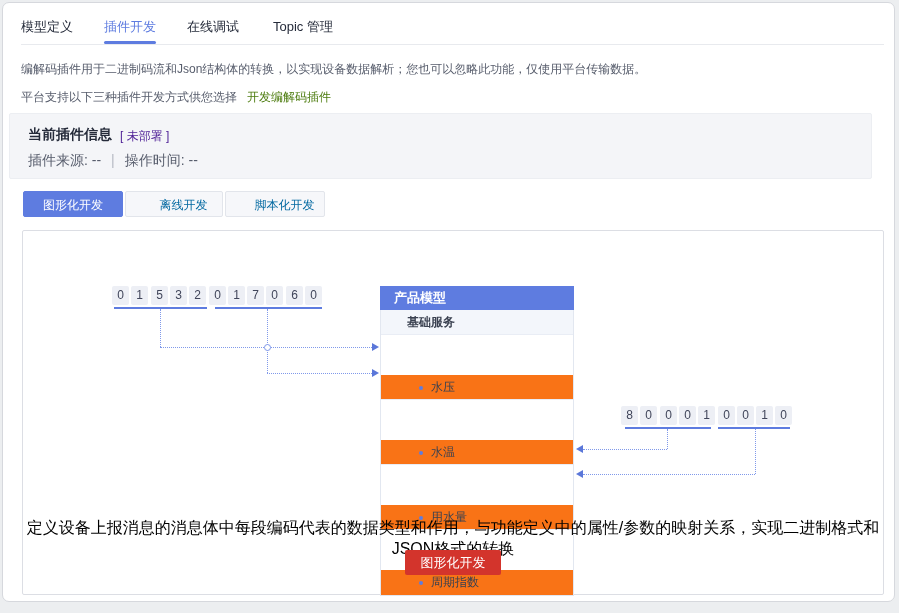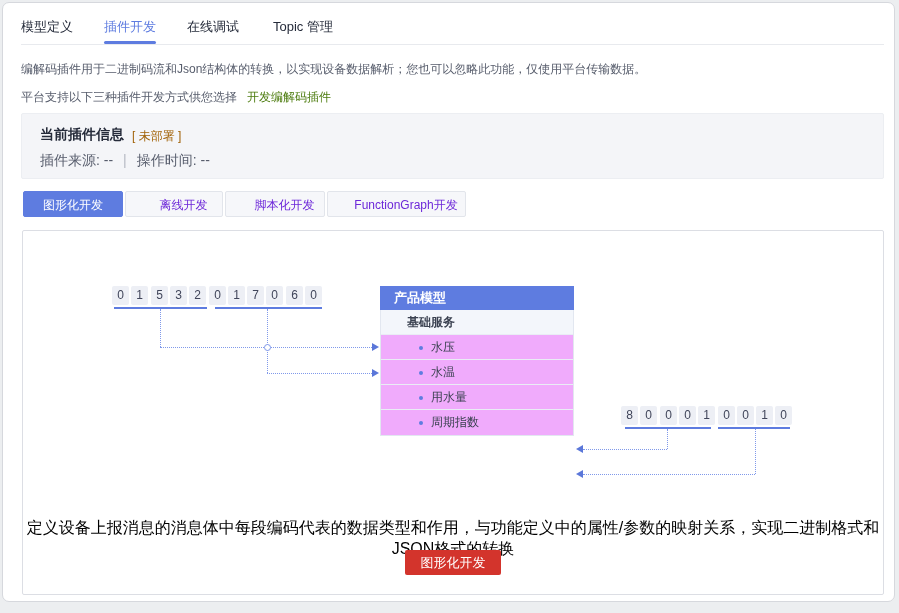--- a/index.html
+++ b/index.html
@@ -12,32 +12,32 @@
   .tab{position:absolute;top:15px;font-size:13px;color:#252b3a;cursor:pointer;white-space:nowrap;}
   .tab.active{color:#5e7ce0;}
   .tab-underline{position:absolute;left:101px;top:38px;width:52px;height:3px;background:#5e7ce0;border-radius:2px;}
   .tab-divider{position:absolute;left:18px;top:41px;width:863px;height:1px;background:#e8eaee;}
 
   
   .para{position:absolute;left:18px;font-size:12px;color:#575d6c;white-space:nowrap;}
   .para a{color:#4d7c0f;text-decoration:none;margin-left:10px;cursor:pointer;}
 
   
-  .info-box{position:absolute;left:18px;top:110px;width:863px;height:66px;background:#f4f5f8;
+  .info-box{position:absolute;left:6px;top:110px;width:863px;height:66px;background:#f4f5f8;
             border:1px solid #eceef2;border-radius:2px;box-sizing:border-box;}
   .info-title{position:absolute;left:18px;top:12px;font-size:14px;font-weight:bold;color:#252b3a;}
-  .info-status{position:absolute;left:110px;top:14px;font-size:12px;color:#a16207;}
+  .info-status{position:absolute;left:110px;top:14px;font-size:12px;color:#4c1d95;}
   .info-meta{position:absolute;left:18px;top:38px;font-size:14px;color:#575d6c;}
   .info-meta .sep{margin:0 10px;color:#b5b9c2;}
 
   
   .mode-btn{position:absolute;top:188px;height:26px;line-height:26px;text-align:center;font-size:12px;
             box-sizing:border-box;border-radius:2px;cursor:pointer;}
   .mode-btn.active{background:#5e7ce0;color:#ffffff;border:1px solid #5e7ce0;}
-  .mode-btn.plain{background:#f6f7fa;color:#6d28d9;border:1px solid #e2e5eb;padding-left:19px;}
+  .mode-btn.plain{background:#f6f7fa;color:#0369a1;border:1px solid #e2e5eb;padding-left:19px;}
 
   
   .panel{position:absolute;left:19px;top:227px;width:862px;height:365px;background:#ffffff;
          border:1px solid #dcdee4;border-radius:2px;box-sizing:border-box;}
 
   
   .badge{position:absolute;height:26px;background:#5e7ce0;border-radius:4px;color:#fff;font-size:12px;
          display:flex;align-items:center;justify-content:center;gap:5px;padding:0 10px;box-sizing:border-box;}
   .badge:after{content:"";position:absolute;left:50%;bottom:-5px;margin-left:-5px;width:0;height:0;
          border-left:5px solid transparent;border-right:5px solid transparent;border-top:5px solid #5e7ce0;}
@@ -56,21 +56,21 @@
 
   
   .pm-table{position:absolute;left:377px;top:283px;width:194px;background:#fff;
             border:1px solid #e2e7f0;box-sizing:border-box;}
   .pm-header{height:24px;line-height:24px;background:#5e7ce0;color:#fff;font-size:13px;font-weight:bold;
              padding-left:14px;margin:-1px -1px 0 -1px;}
   .pm-row{height:25px;line-height:25px;font-size:12px;color:#3a4150;border-bottom:1px solid #e9edf5;
           position:relative;box-sizing:border-box;}
   .pm-row:last-child{border-bottom:none;}
   .pm-row.section{background:#f3f6fb;padding-left:26px;font-weight:bold;}
-  .pm-row.item{background:#f0abfc;padding-left:50px;}
+  .pm-row.item{background:#f97316;padding-left:50px;margin-top:40px;}
   .pm-row.item .dot{position:absolute;left:38px;top:11px;width:4px;height:4px;border-radius:50%;background:#5e7ce0;}
 
   
   .caption{position:absolute;left:20px;top:515px;width:860px;text-align:center;font-size:16px;color:#000000;}
   .action-btn{position:absolute;left:402px;top:547px;width:96px;height:25px;line-height:25px;text-align:center;
               background:#d3342c;color:#ffffff;font-size:13px;border-radius:2px;cursor:pointer;}
 </style>
 </head>
 <body>
 
@@ -93,21 +93,20 @@
       <span class="info-title">当前插件信息</span>
       <span class="info-status">[ 未部署 ]</span>
       <div class="info-meta">
         <span>插件来源: --</span><span class="sep">|</span><span>操作时间: --</span>
       </div>
     </div>
 
     <div class="mode-btn active" style="left:20px;width:100px">图形化开发</div>
     <div class="mode-btn plain" style="left:122px;width:98px">离线开发</div>
     <div class="mode-btn plain" style="left:222px;width:100px">脚本化开发</div>
-    <div class="mode-btn plain" style="left:324px;width:139px">FunctionGraph开发</div>
 
     <div class="panel"></div>
 
 
     <div class="digit" style="left:109px;top:283px">0</div>
     <div class="digit" style="left:128px;top:283px">1</div>
     <div class="digit" style="left:148px;top:283px">5</div>
     <div class="digit" style="left:167px;top:283px">3</div>
     <div class="digit" style="left:186px;top:283px">2</div>
     <div class="digit" style="left:206px;top:283px">0</div>

